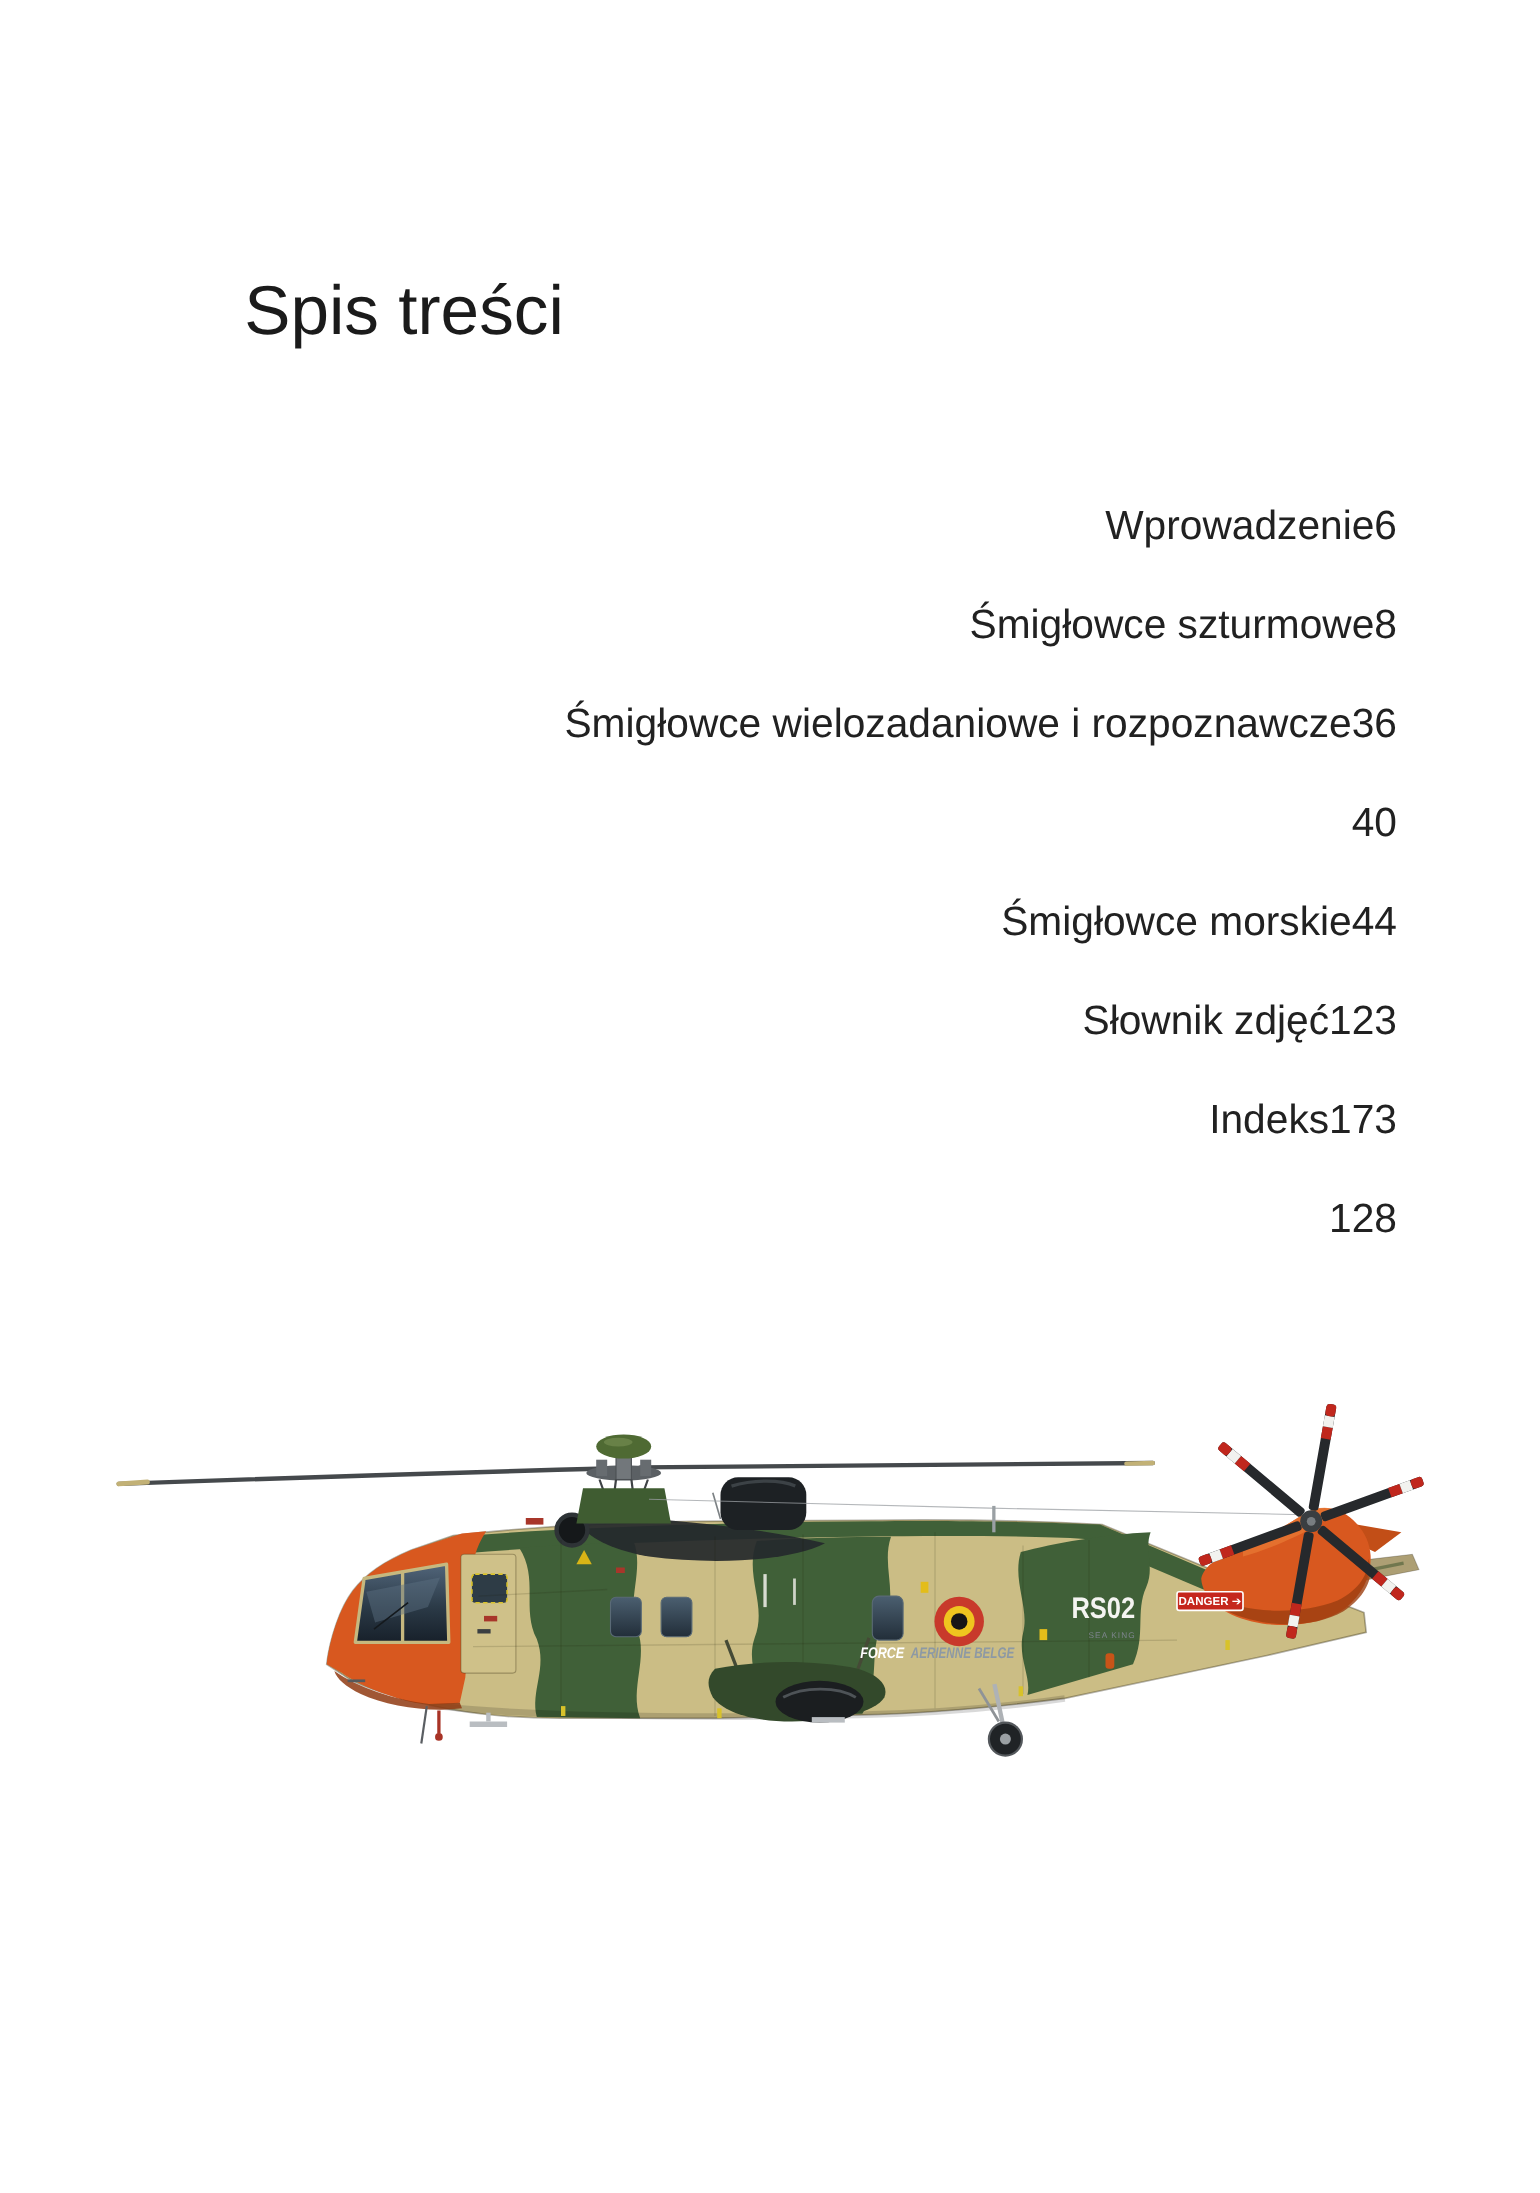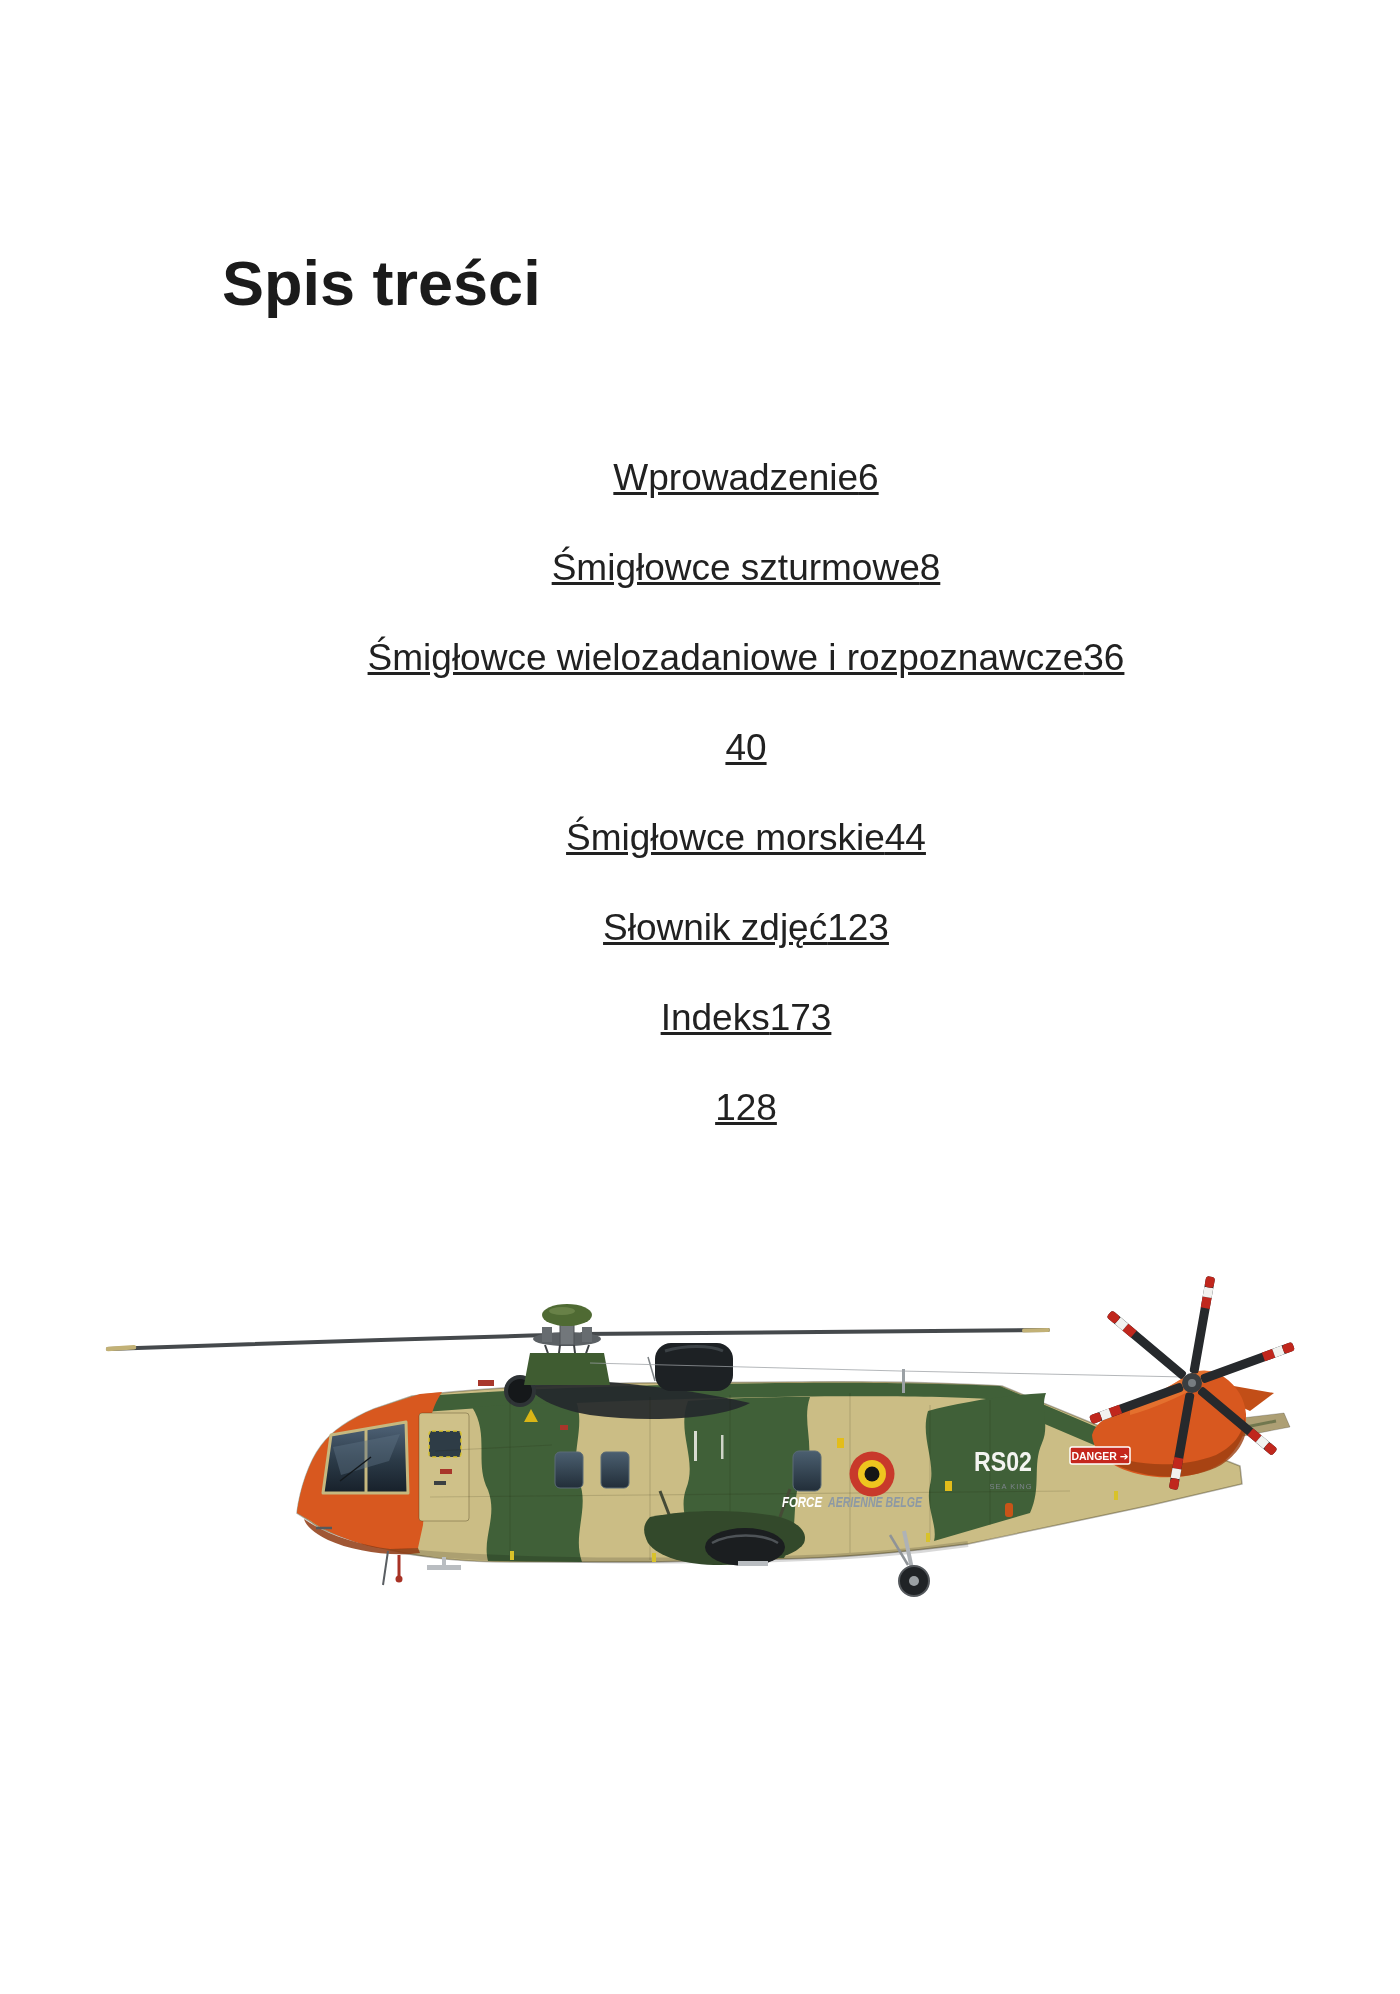--- a/index.html
+++ b/index.html
@@ -3,29 +3,29 @@
 <meta charset="utf-8">
 <style>
   html,body{margin:0;padding:0;}
   body{
     width:1400px;height:1994px;background:#ffffff;position:relative;
     font-family:"Liberation Sans","DejaVu Sans",sans-serif;overflow:hidden;
   }
   .page{position:absolute;inset:0;}
   .page-title{
     position:absolute;left:222px;top:252px;margin:0;
-    font-size:63px;font-weight:700;color:#1b1b1b;letter-spacing:0px;line-height:1;
+    font-size:63px;font-weight:400;color:#1b1b1b;letter-spacing:0px;line-height:1;
   }
   .toc{
     position:absolute;left:222px;top:433px;width:1048px;
   }
   .toc-row{
-    display:flex;justify-content:center;align-items:baseline;
+    display:flex;justify-content:flex-end;align-items:baseline;
     height:90px;line-height:90px;
-    font-size:37px;font-weight:400;color:#212121;text-decoration:underline;
+    font-size:37px;font-weight:400;color:#212121;
   }
   .toc-label{white-space:nowrap;}
   .toc-page{text-align:right;}
   .helicopter{
     position:absolute;left:90px;top:1272px;width:1240px;height:353px;
   }
 </style>
 </head>
 <body>
 

